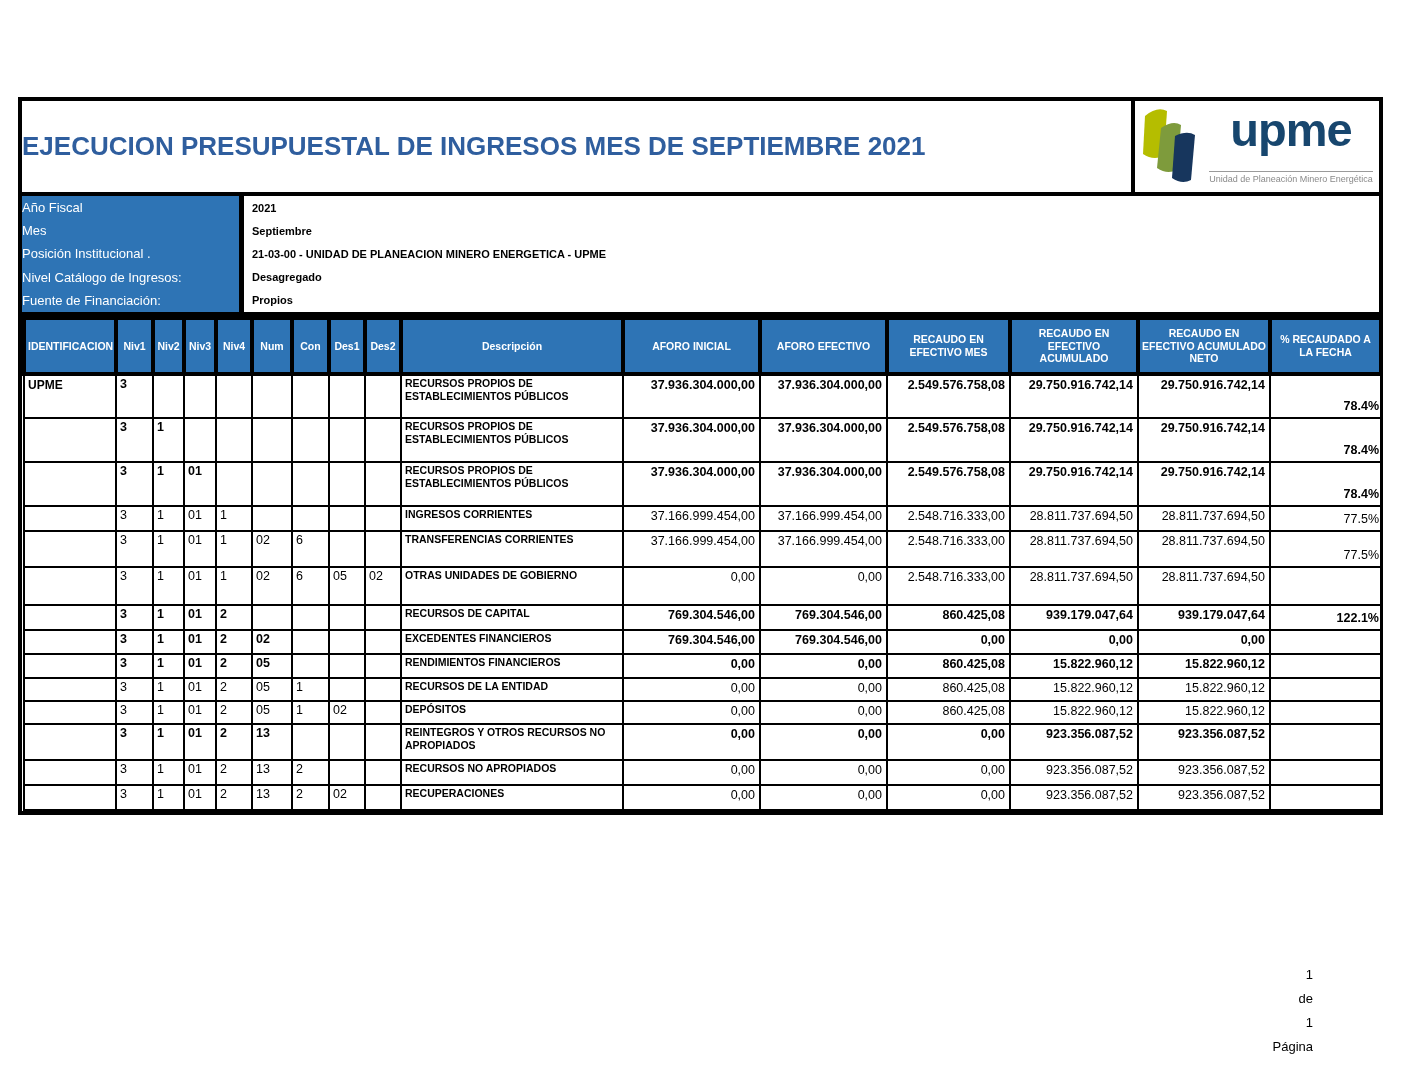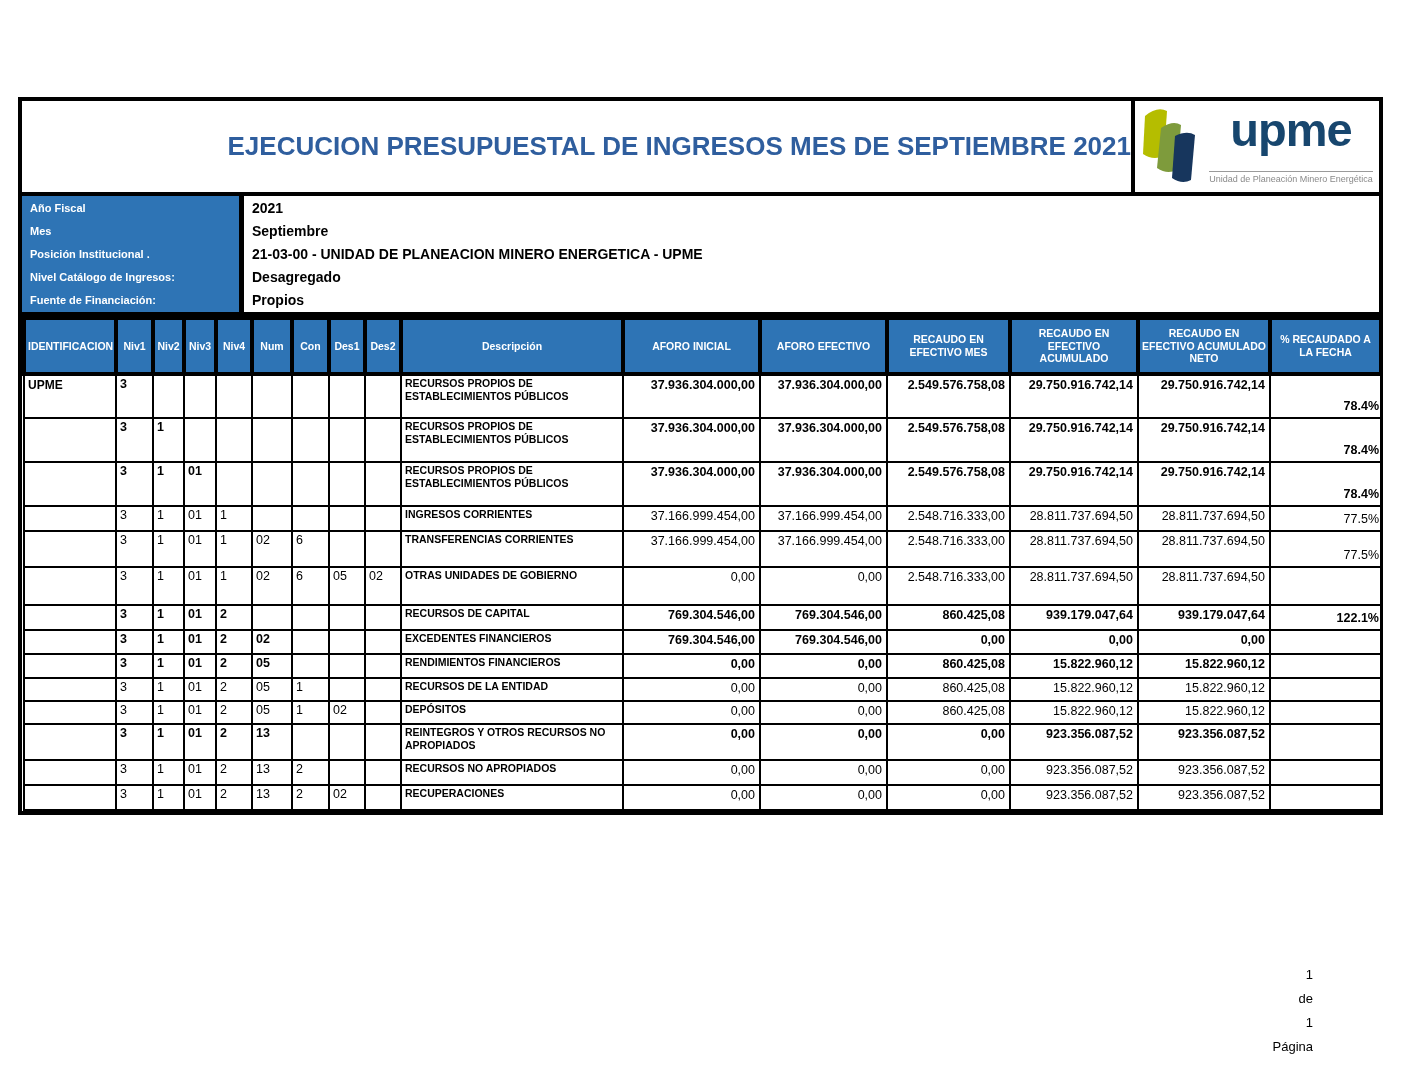--- a/index.html
+++ b/index.html
@@ -8,33 +8,33 @@
   .main{position:absolute;left:18px;top:97px;width:1365px;border:4px solid #000;background:#fff;}
 
   
   .band-logos{display:flex;height:95px;border-bottom:4px solid #000;}
   .siif-cell{width:220px;background:#060606;position:relative;flex-shrink:0;overflow:hidden;}
   .siif-text{position:absolute;left:8px;top:-8px;font-size:74px;font-weight:bold;letter-spacing:-4px;
              color:#4f8ccb;text-shadow:1px 1px 0 #9cc3e8, 2px 2px 1px #0a2a4a;transform:scaleY(1.05);}
   .siif-icon{position:absolute;right:26px;top:4px;}
   .siif-nacion{position:absolute;right:4px;bottom:2px;font-size:23px;font-weight:bold;font-style:italic;
                color:#3c78be;text-shadow:0 0 2px #cfe3f7;}
-  .title-cell{flex:1;display:flex;align-items:center;justify-content:flex-end;background:#fff;}
+  .title-cell{flex:1;display:flex;align-items:center;justify-content:flex-start;background:#fff;}
   .report-title{font-size:26px;font-weight:bold;color:#2f5e9e;white-space:nowrap;}
   .upme-cell{width:248px;flex-shrink:0;border-left:4px solid #000;background:#fff;
              display:flex;align-items:center;justify-content:center;gap:6px;}
   .upme-right{display:flex;flex-direction:column;align-items:center;}
   .upme-word{font-size:47px;font-weight:bold;color:#17466e;letter-spacing:-1px;line-height:0.9;}
   .upme-sub{border-top:1px solid #9a9a9a;margin-top:19px;padding-top:2px;font-size:9px;color:#8a8a8a;white-space:nowrap;}
 
   
   .band-info{display:grid;grid-template-columns:222px 1fr;height:120px;border-bottom:4px solid #000;}
-  .info-label{background:#2e74b5;border-right:5px solid #000;color:#fff;font-weight:bold;font-size:11px;
-              display:flex;align-items:center;padding-left:8px;}
-  .info-value{background:#fff;color:#000;font-weight:bold;font-size:14px;display:flex;align-items:center;padding-left:8px;}
+  .info-label{background:#2e74b5;border-right:5px solid #000;color:#fff;font-weight:normal;font-size:13px;
+              display:flex;align-items:center;}
+  .info-value{background:#fff;color:#000;font-weight:bold;font-size:11px;display:flex;align-items:center;padding-left:8px;}
 
   
   table{border-collapse:collapse;table-layout:fixed;width:100%;}
   th{background:#2e74b5;color:#fff;border:4px solid #000;font-size:10.5px;font-weight:bold;
      height:56px;padding:2px;text-align:center;line-height:1.2;}
   td{border:2px solid #000;overflow:hidden;background:#fff;}
   .cell-id{font-weight:bold;font-size:12px;vertical-align:top;padding:2px 3px;}
   .cell-niv{font-size:12.5px;vertical-align:top;padding:1px 3px;}
   .cell-desc{font-size:10.5px;vertical-align:top;padding:1px 3px;line-height:1.2;font-weight:bold;}
   .cell-num{font-size:12.5px;text-align:right;vertical-align:top;padding:2px 4px 0 0;white-space:nowrap;}

